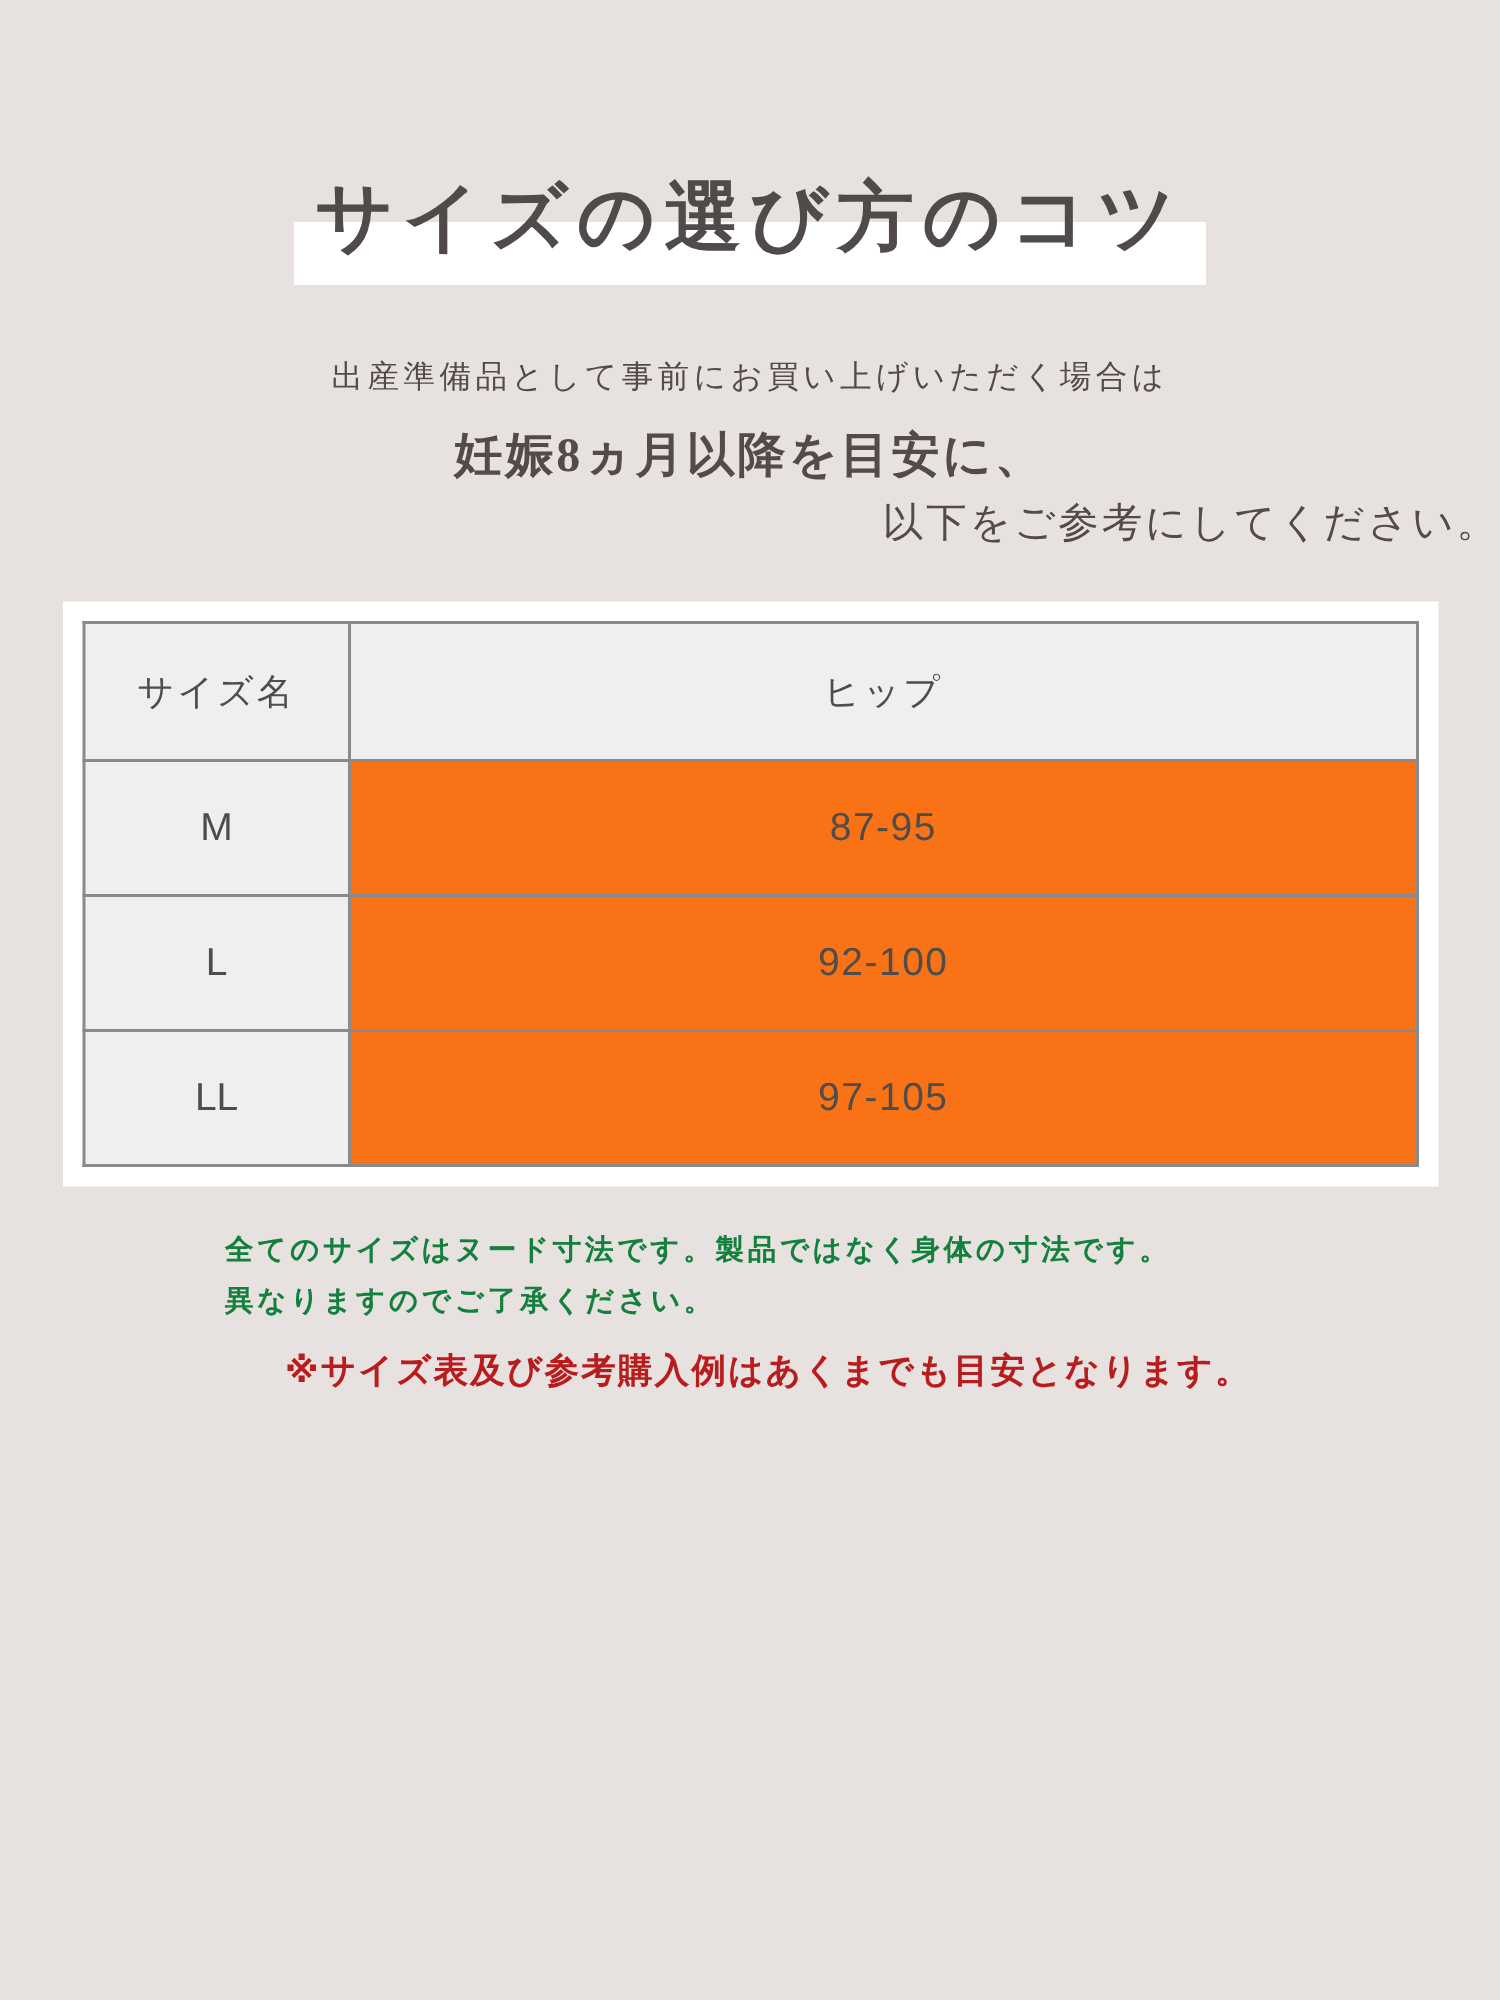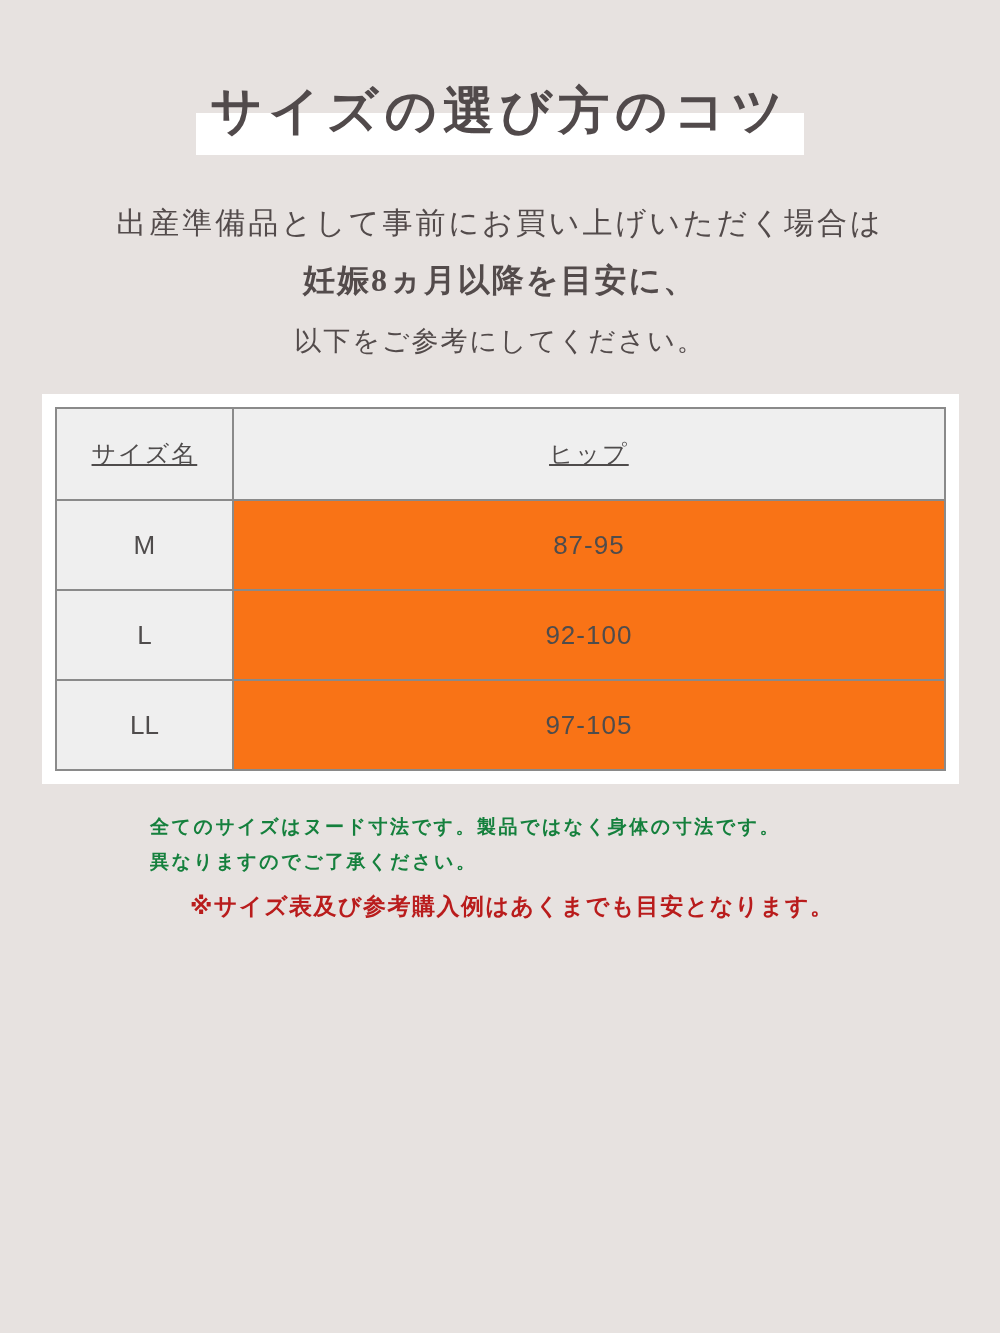--- a/index.html
+++ b/index.html
@@ -14,21 +14,21 @@
   .page {
     position: relative;
     width: 1000px;
     height: 1333px;
     box-sizing: border-box;
   }
 
   
   .title-wrap {
     text-align: center;
-    padding-top: 82px;
+    padding-top: 117px;
   }
   .title {
     margin: 0;
     display: inline-block;
     font-size: 51px;
     font-weight: 600;
     letter-spacing: 6px;
     line-height: 1.15;
     color: #514a4b;
   }
@@ -36,36 +36,37 @@
     background: linear-gradient(to bottom, rgba(255,255,255,0) 42%, #ffffff 42%);
     padding: 0 14px 16px 14px;
   }
 
   
   .intro {
     text-align: center;
     margin-top: 62px;
   }
   .intro-line1 {
-    font-size: 30px;
+    font-size: 21px;
     letter-spacing: 3px;
     line-height: 1.3;
   }
   .intro-line2 {
     font-size: 32px;
     font-weight: 700;
     letter-spacing: 2px;
     line-height: 1.3;
     margin-top: 18px;
   }
   .intro-line3 {
     font-size: 27px;
     letter-spacing: 2px;
     line-height: 1.3;
-    margin-top: 23px;
+    margin-top: 6px;
+    text-align: right;
   }
 
   
   .steps {
     width: 822px;
     margin: 34px 0 0 92px;
     font-size: 26px;
     letter-spacing: 1.5px;
     line-height: 1.75;
   }
@@ -100,21 +101,20 @@
     text-align: center;
     vertical-align: middle;
   }
   .size-table col.c1 { width: 20%; }
   .size-table thead th {
     height: 88px;
     background: #efefef;
     font-weight: 400;
     font-size: 24px;
     letter-spacing: 2px;
-    text-decoration: underline;
   }
   .size-table tbody th {
     height: 86px;
     background: #efefef;
     font-weight: 400;
     font-size: 26px;
   }
   .size-table tbody td {
     height: 86px;
     background: #f97316;

